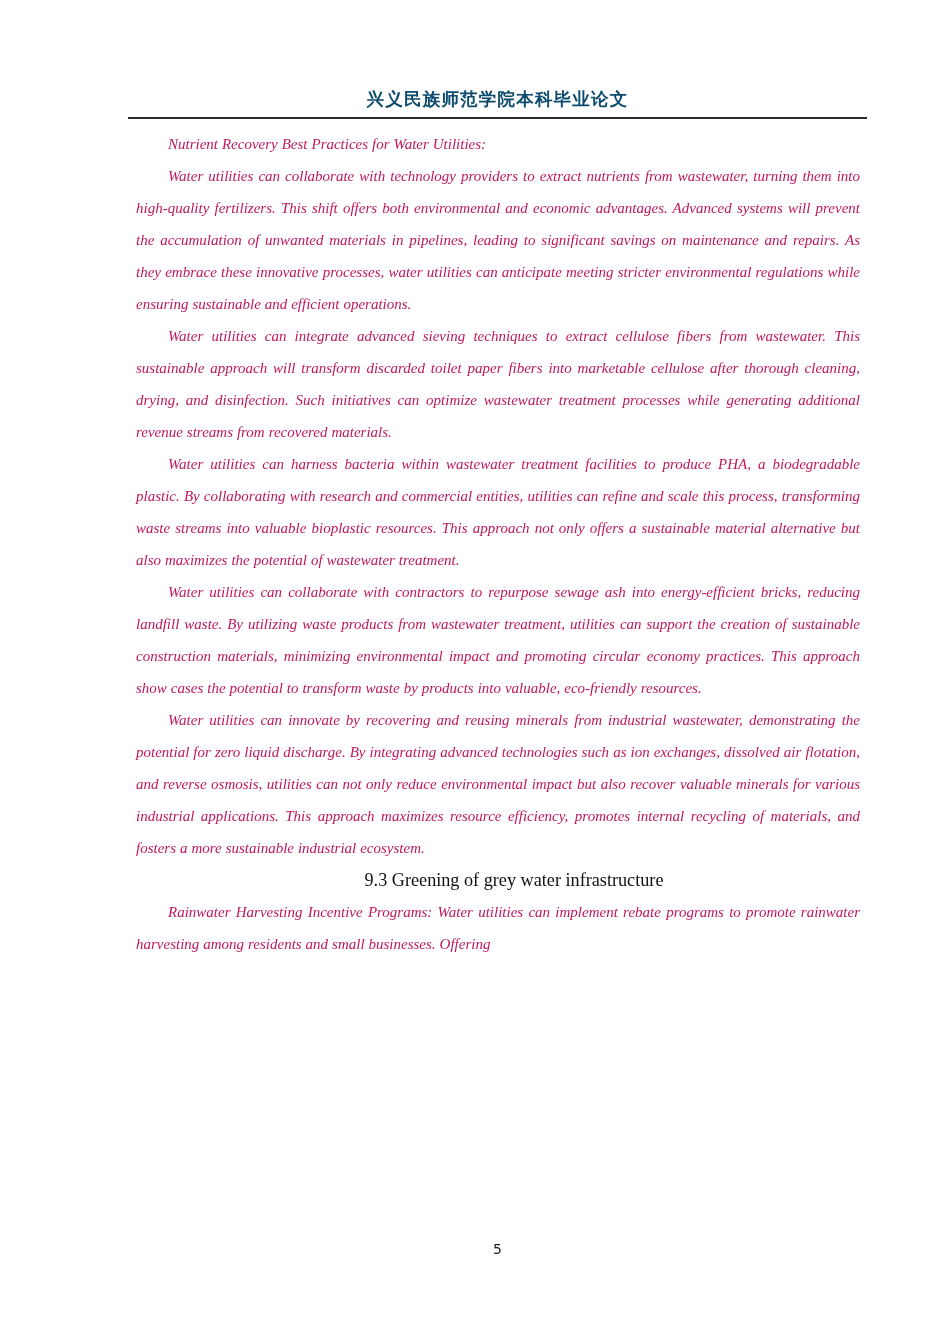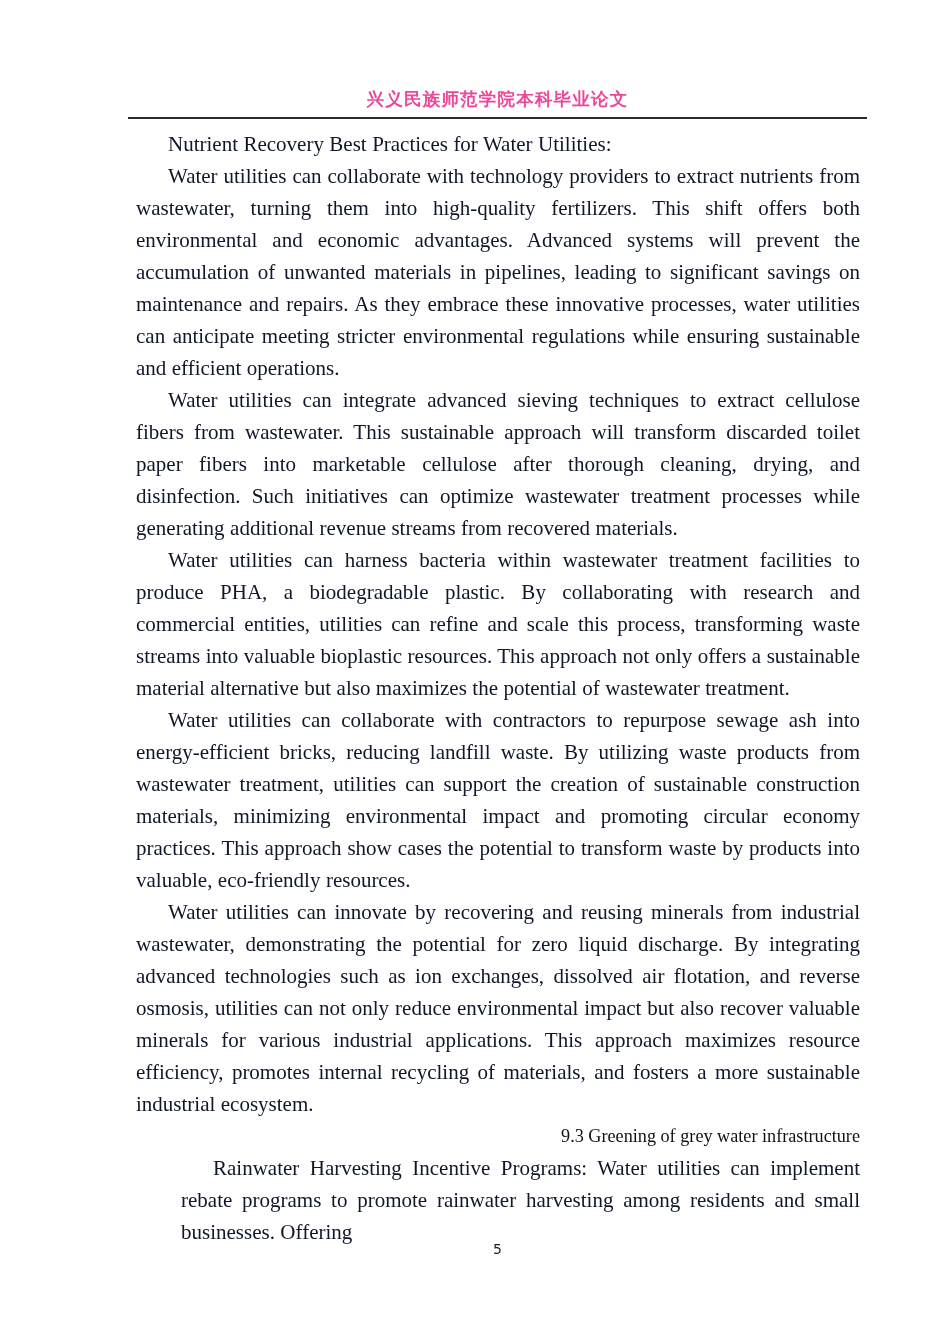--- a/index.html
+++ b/index.html
@@ -35,21 +35,21 @@
     width: 739px;
     text-align: center;
   }
   .page-header-title {
     display: block;
     font-family: "DejaVu Sans", "Liberation Sans", sans-serif;
     font-weight: bold;
     font-size: 17.5px;
     line-height: 22px;
     letter-spacing: 1.2px;
-    color: #ec4899;
+    color: #0c4a6e;
     white-space: nowrap;
   }
   .header-rule {
     position: absolute;
     left: 128px;
     top: 117px;
     width: 739px;
     height: 0;
     border-top: 2px solid #2b2b2b;
   }
@@ -61,36 +61,36 @@
     top: 128px;
     width: 724px;
   }
 
   .para {
     margin: 0;
     padding: 0;
     text-indent: 32px;
     text-align: justify;
     text-justify: inter-word;
-    font-size: 21px;
+    font-size: 15px;
     line-height: 32px;
-    color: #0f172a;
+    color: #be185d;
     word-spacing: 0.2px;
+    font-style: italic;
   }
   
   .para:last-child {
     text-align: justify;
-    margin-left: 45px;
   }
 
   .heading-inline {
     margin: 0;
     padding: 0;
     text-indent: 32px;
-    text-align: right;
+    text-align: center;
     font-size: 18.2px;
     line-height: 32px;
     color: #111111;
   }
 
   
   .page-footer {
     position: absolute;
     left: 128px;
     top: 1240px;

